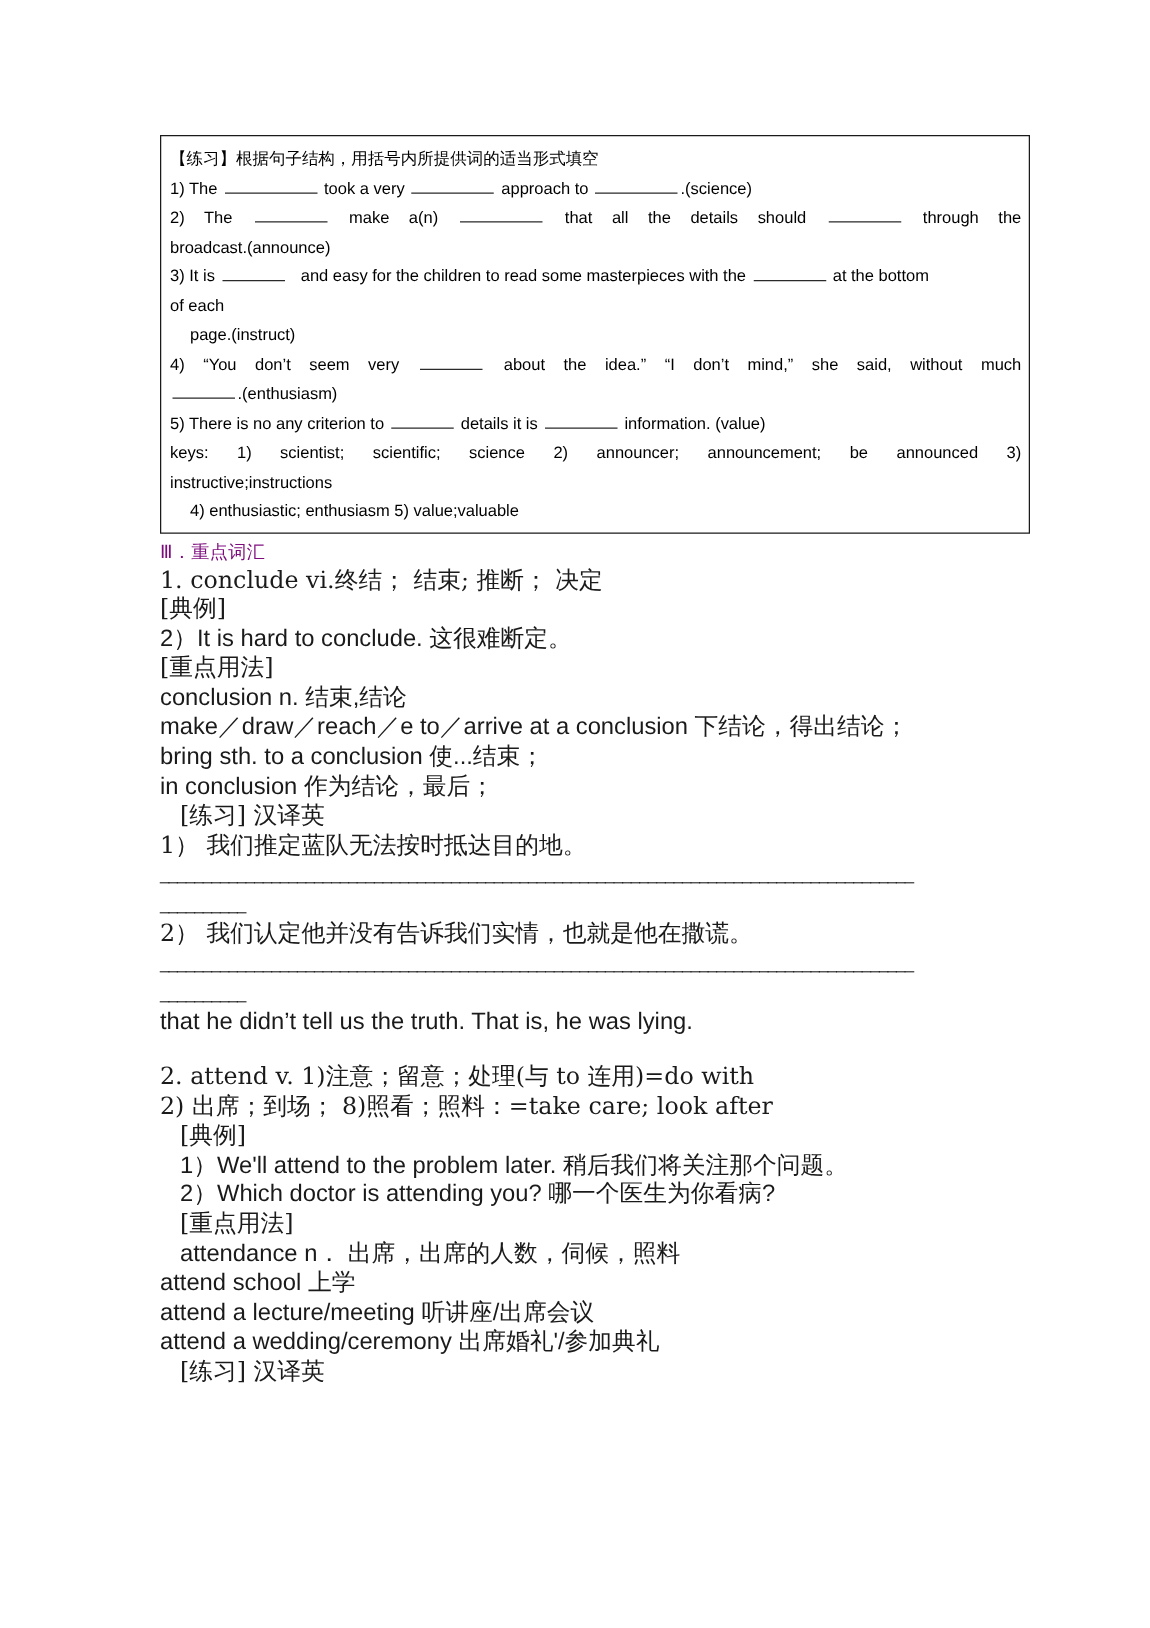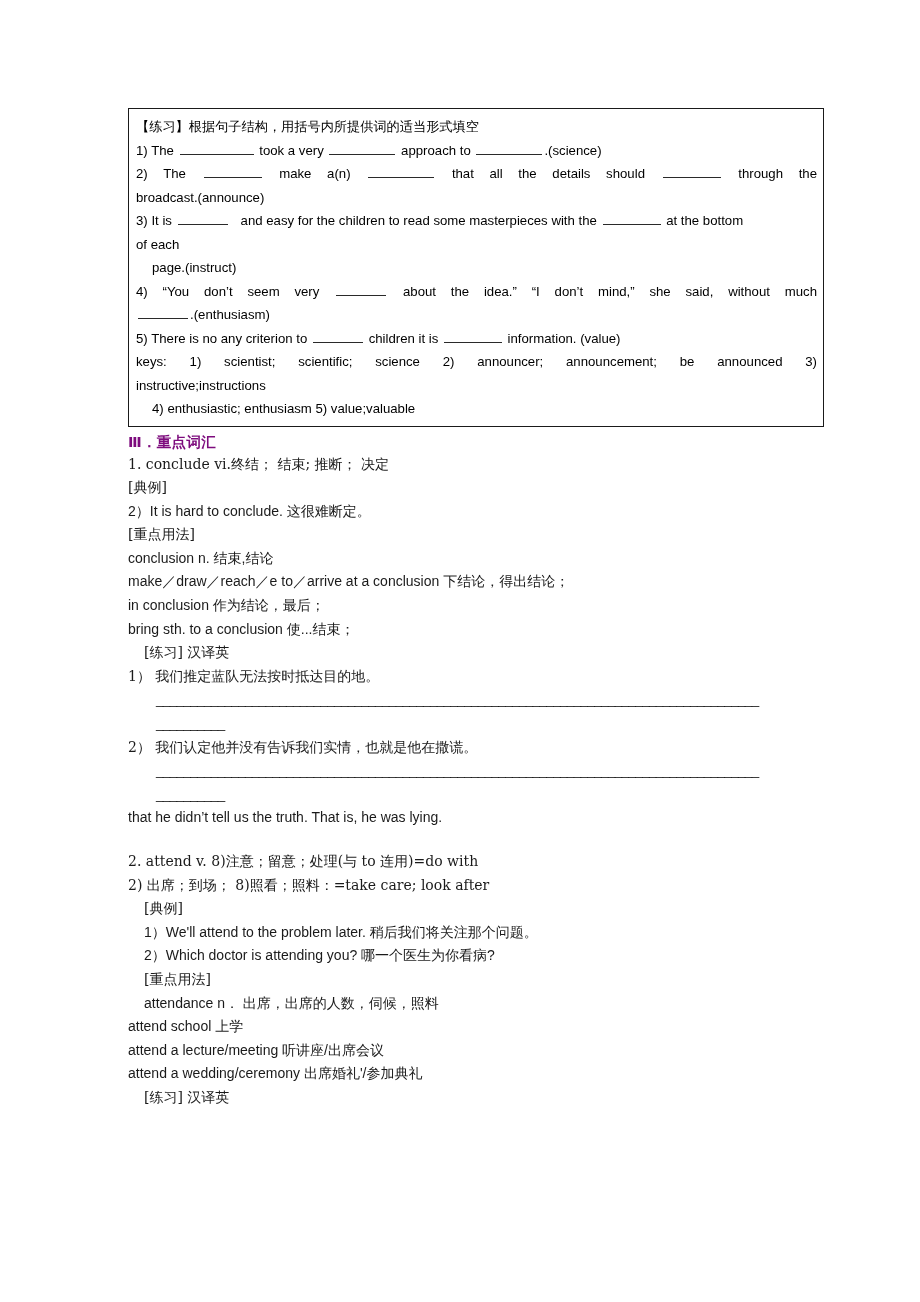--- a/index.html
+++ b/index.html
@@ -55,48 +55,47 @@
   .b-90 { width: 74px; }
   .b-80 { width: 66px; }
   .b-70 { width: 58px; }
   .b-60 { width: 50px; }
 
   .indent-1 { padding-left: 16px; }
 
   
   .sec-heading {
     color: #7d0b7d;
-    font-weight: bold;
+    font-weight: normal;
     font-size: 14.5px;
     line-height: 22px;
     margin-top: 4px;
     letter-spacing: 0.3px;
   }
   .line {
-    font-size: 14px;
+    font-size: 19px;
     line-height: 23.6px;
     color: #1a1a1a;
   }
   .line.cn {
     font-family: "DejaVu Serif", "Liberation Serif", serif;
   }
   .line.mixed {
     font-family: "Liberation Sans", "DejaVu Sans", sans-serif;
   }
   .spacer-md { height: 20px; }
 
   .rule-line {
     font-size: 13.4px;
     line-height: 23.6px;
     letter-spacing: -0.6px;
     word-break: break-all;
     overflow-wrap: anywhere;
     color: #111;
     width: 700px;
-    margin-left: 28px;
   }
 </style>
 </head>
 <body>
 
 <div class="page">
   <div class="content">
 
     <div class="exercise-box">
 
@@ -148,21 +147,21 @@
         <span class="blank b-60"></span>
         <span>about  the  idea.”  “I  don’t  mind,”  she  said,  without  much</span>
       </div>
       <div class="ln">
         <span class="blank b-60"></span><span>.(enthusiasm)</span>
       </div>
 
       <div class="ln">
         <span>5) There is no any criterion to</span>
         <span class="blank b-60"></span>
-        <span>children it is</span>
+        <span>details it is</span>
         <span class="blank b-70"></span>
         <span>information. (value)</span>
       </div>
 
       <div class="ln just">
         <span>keys:  1)  scientist;   scientific;   science   2)   announcer;   announcement;   be   announced   3)</span>
       </div>
       <div class="ln">
         <span>instructive;instructions</span>
       </div>
@@ -188,25 +187,25 @@
     <div class="line cn">
       <span>[重点用法]</span>
     </div>
     <div class="line mixed">
       <span>conclusion n.  结束,结论</span>
     </div>
     <div class="line mixed">
       <span>make／draw／reach／e to／arrive at a conclusion 下结论，得出结论；</span>
     </div>
     <div class="line mixed">
+      <span>bring sth. to a conclusion 使...结束；</span>
+    </div>
+    <div class="line mixed">
       <span>in conclusion 作为结论，最后；</span>
     </div>
-    <div class="line mixed">
-      <span>bring sth. to a conclusion 使...结束；</span>
-    </div>
     <div class="line cn indent-1">
       <span>[练习]  汉译英</span>
     </div>
     <div class="line cn">
       <span>1）  我们推定蓝队无法按时抵达目的地。</span>
     </div>
     <div class="rule-line">
       <span>________________________________________________________________________________________</span>
     </div>
     <div class="rule-line">
@@ -221,21 +220,21 @@
     <div class="rule-line">
       <span>__________</span>
     </div>
     <div class="line mixed">
       <span>that he didn’t tell us the truth. That is, he was lying.</span>
     </div>
 
     <div class="spacer-md"></div>
 
     <div class="line cn">
-      <span>2. attend v.   8)注意；留意；处理(与 to 连用)=do with</span>
+      <span>2. attend v.   1)注意；留意；处理(与 to 连用)=do with</span>
     </div>
     <div class="line cn">
       <span>2)  出席；到场；    8)照看；照料：=take care; look after</span>
     </div>
     <div class="line cn indent-1">
       <span>[典例]</span>
     </div>
     <div class="line mixed indent-1">
       <span>1）We'll attend to the problem later.    稍后我们将关注那个问题。</span>
     </div>

